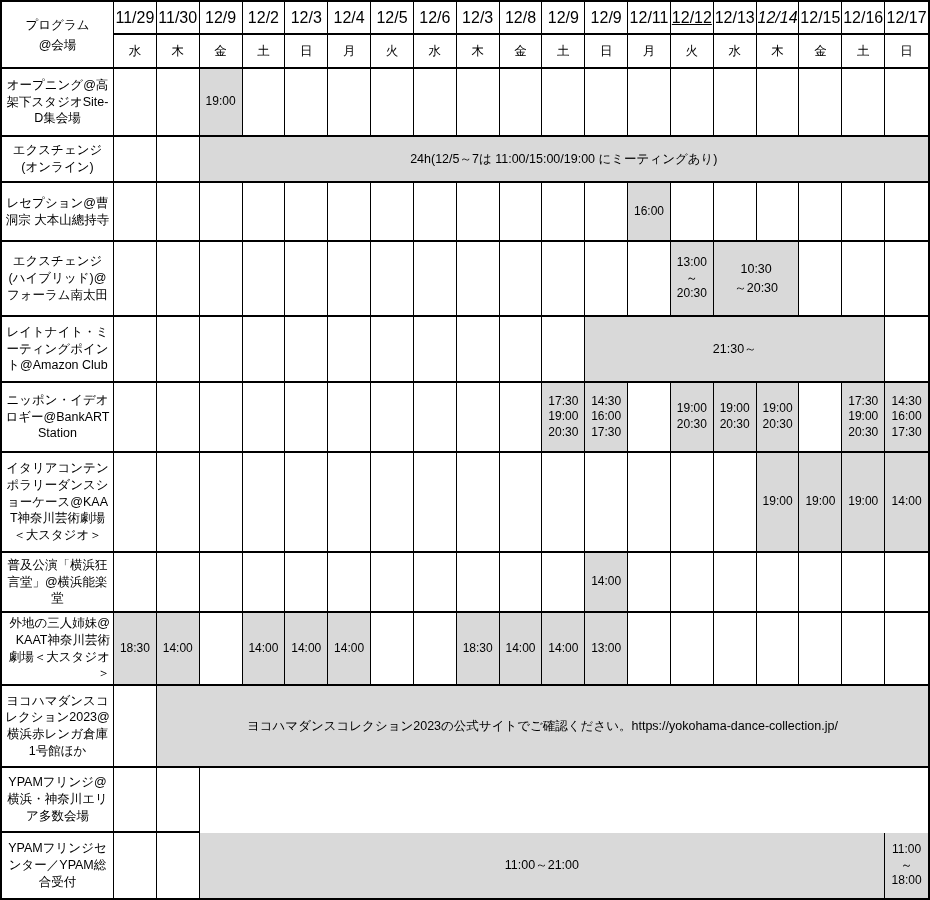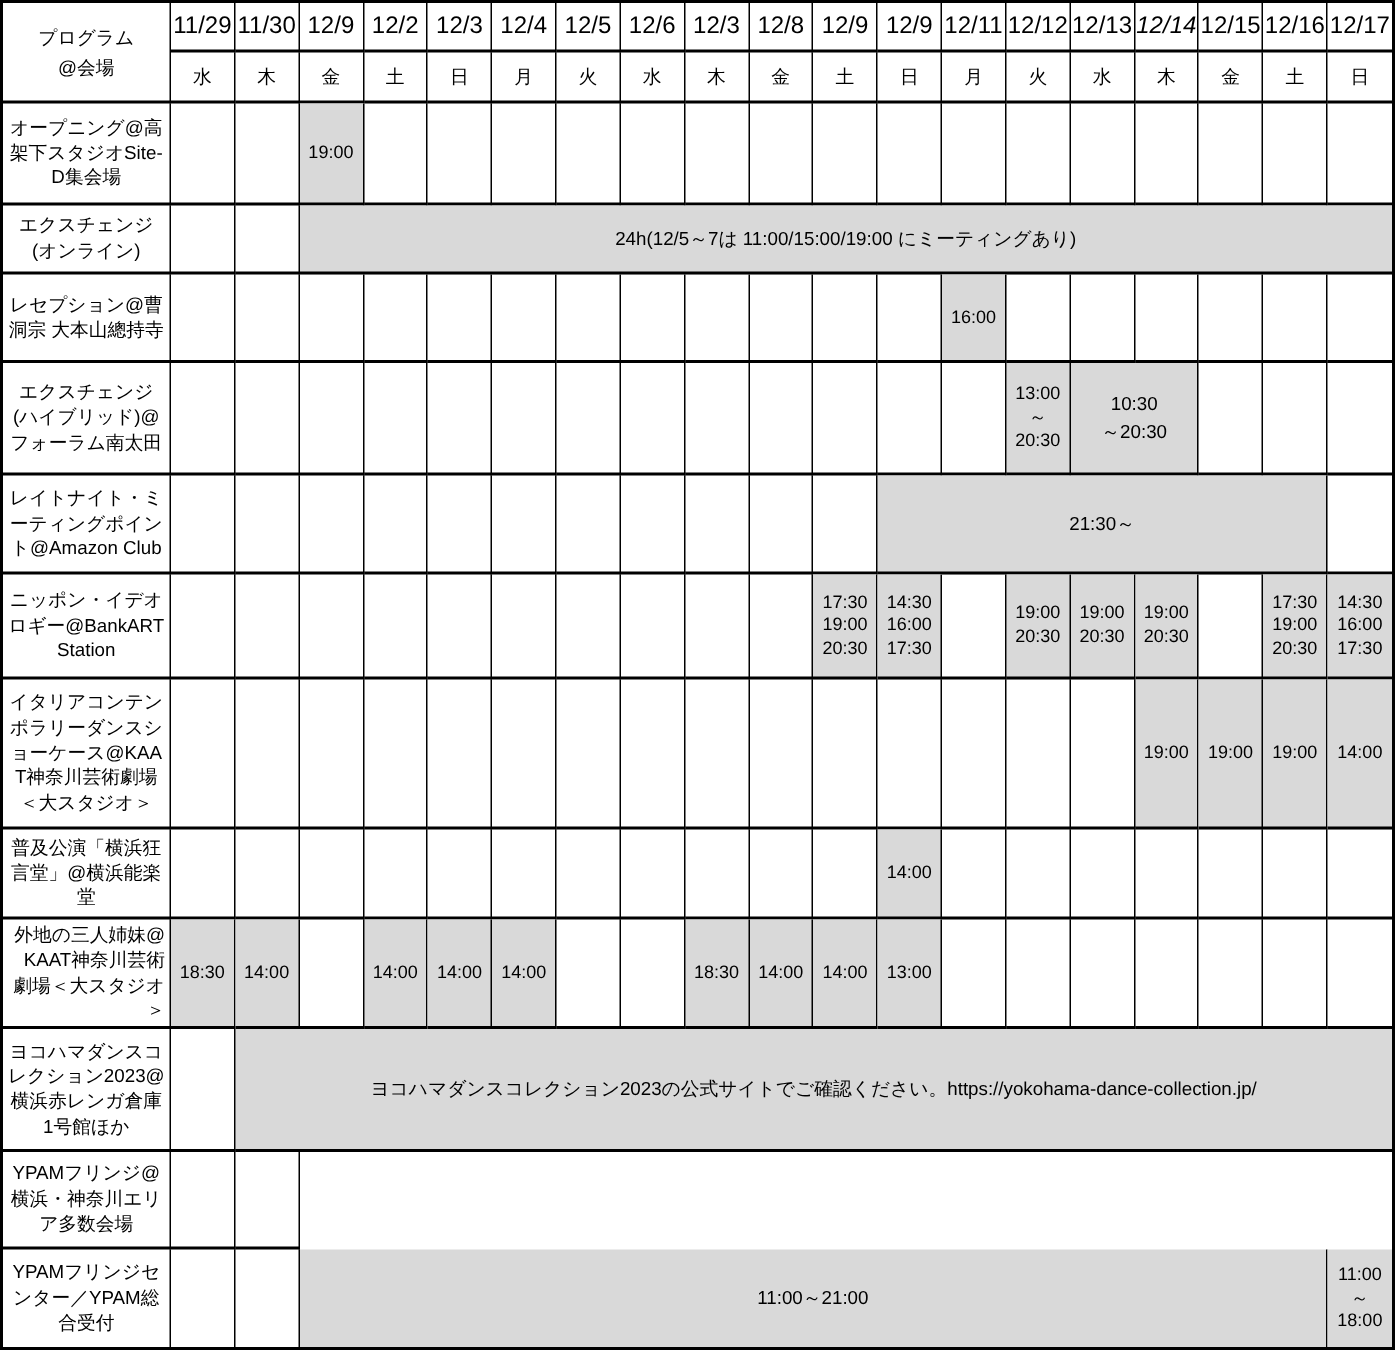--- a/index.html
+++ b/index.html
@@ -58,21 +58,21 @@
     <div class="date" style="grid-area: 1 / 10;">12/3</div>
     <div class="day" style="grid-area: 2 / 10;">木</div>
     <div class="date" style="grid-area: 1 / 11;">12/8</div>
     <div class="day" style="grid-area: 2 / 11;">金</div>
     <div class="date" style="grid-area: 1 / 12;">12/9</div>
     <div class="day" style="grid-area: 2 / 12;">土</div>
     <div class="date" style="grid-area: 1 / 13;">12/9</div>
     <div class="day" style="grid-area: 2 / 13;">日</div>
     <div class="date" style="grid-area: 1 / 14;">12/11</div>
     <div class="day" style="grid-area: 2 / 14;">月</div>
-    <div class="date" style="grid-area: 1 / 15;">12/12</div>
+    <div class="date" style="grid-area: 1 / 15; text-decoration: underline;">12/12</div>
     <div class="day" style="grid-area: 2 / 15;">火</div>
     <div class="date" style="grid-area: 1 / 16;">12/13</div>
     <div class="day" style="grid-area: 2 / 16;">水</div>
     <div class="date" style="grid-area: 1 / 17; font-style: italic;">12/14</div>
     <div class="day" style="grid-area: 2 / 17;">木</div>
     <div class="date" style="grid-area: 1 / 18;">12/15</div>
     <div class="day" style="grid-area: 2 / 18;">金</div>
     <div class="date" style="grid-area: 1 / 19;">12/16</div>
     <div class="day" style="grid-area: 2 / 19;">土</div>
     <div class="date last-col" style="grid-area: 1 / 20;">12/17</div>

